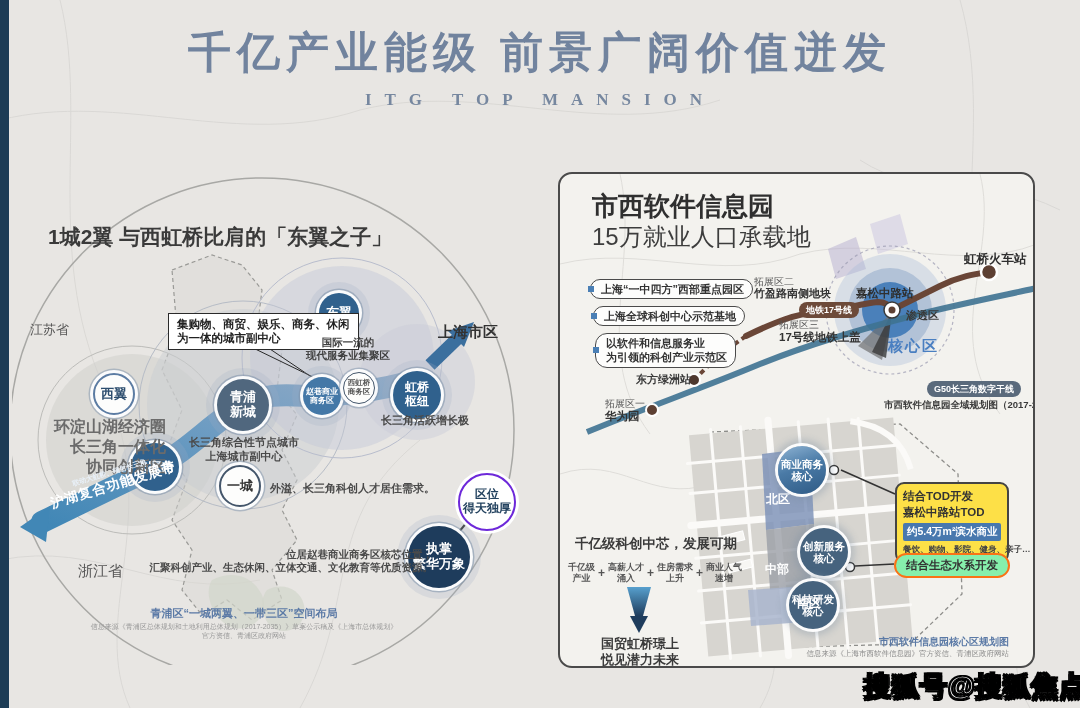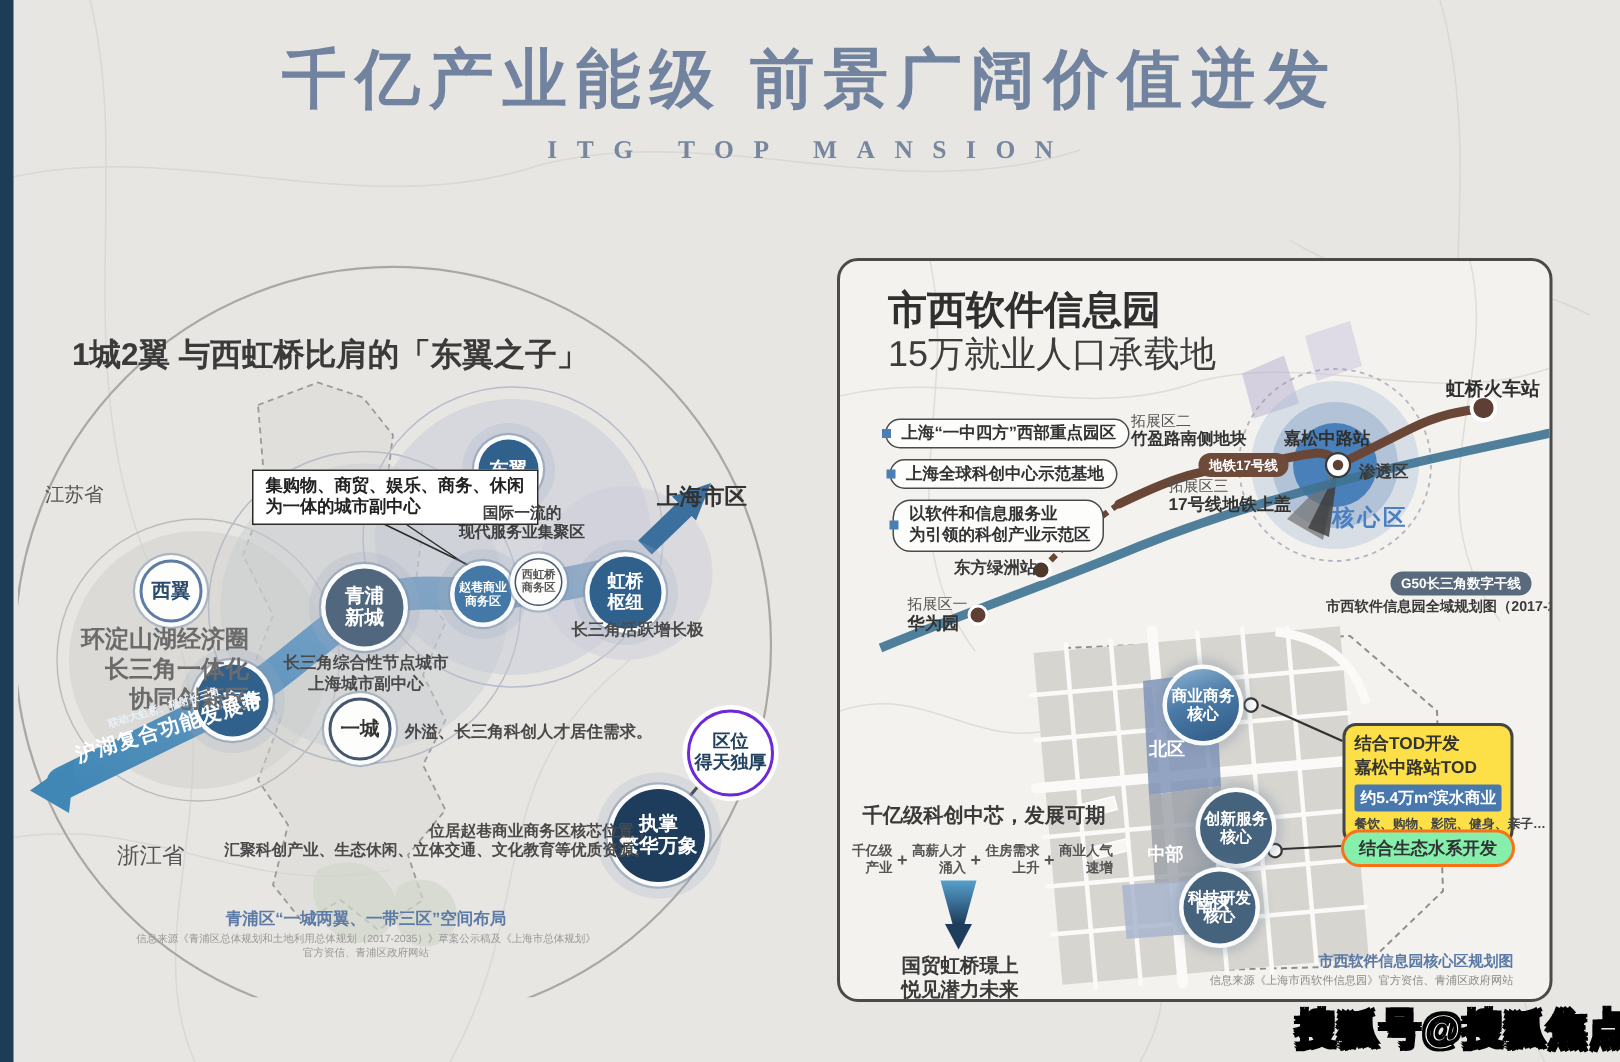--- a/index.html
+++ b/index.html
@@ -37,21 +37,21 @@
   .badge.slateblue{background:#5a6a7c;}
   .tod-box{position:absolute;left:335px;top:308px;width:114px;background:#fde047;border:2px solid #444;
         border-radius:9px;padding:5px 6px;box-sizing:border-box;}
   .tod-box .t1{font-size:11.5px;font-weight:bold;color:#333;line-height:1.35;white-space:nowrap;}
   .tod-hl{background:#4878ae;color:#fff;font-weight:bold;font-size:10.5px;border-radius:2px;
         padding:2px 4px;margin:3px 0;white-space:nowrap;}
   .tod-detail{font-size:8.5px;font-weight:bold;color:#444;white-space:nowrap;}
   .eco-pill{position:absolute;left:334px;top:379px;background:#86efac;border:2px solid #f97316;border-radius:15px;
         padding:3px 10px;font-size:11.5px;font-weight:bold;color:#333;white-space:nowrap;}
   .dev-items{position:absolute;left:8px;top:388px;display:flex;align-items:center;gap:3px;}
-  .dev-item{font-size:9px;font-weight:bold;color:#555;text-align:right;line-height:1.2;}
+  .dev-item{font-size:9px;font-weight:bold;color:#555;text-align:center;line-height:1.2;}
   .dev-plus{font-size:12px;font-weight:bold;color:#555;}
   .watermark{position:absolute;left:864px;top:668px;font-size:27px;font-weight:bold;color:#fff;
         -webkit-text-stroke:1.3px #000;
         text-shadow:1.5px 1.5px 0 #000,-1.5px -1.5px 0 #000,1.5px -1.5px 0 #000,-1.5px 1.5px 0 #000;
         white-space:nowrap;letter-spacing:1px;}
   .blk{display:block;}
 </style>
 </head>
 <body>
 

